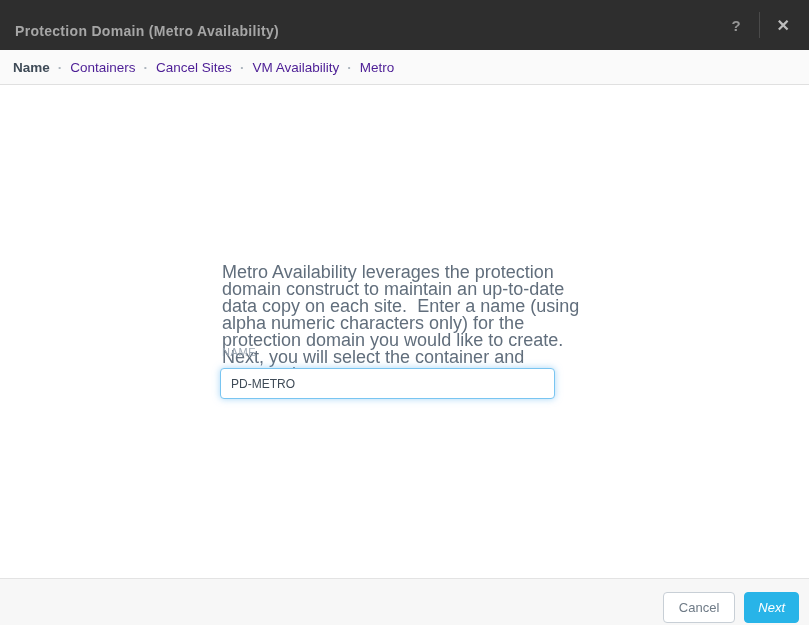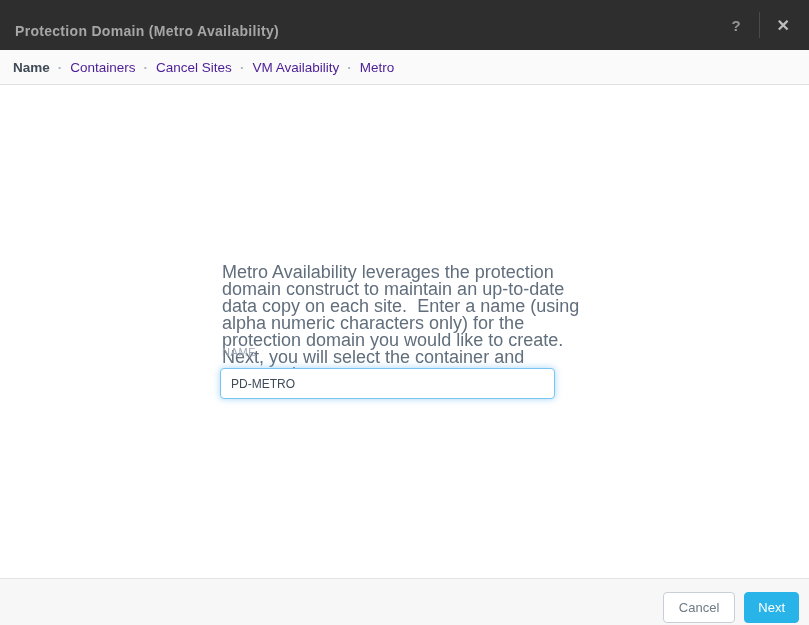--- a/index.html
+++ b/index.html
@@ -113,20 +113,21 @@
     background: #ffffff;
     border: 1px solid #c8cfd6;
     color: #6e7a86;
     padding: 0 15px;
   }
   .btn-next {
     background: #28b4e8;
     border: 1px solid #28b4e8;
     color: #ffffff;
     padding: 0 13px;
+    font-style: italic;
   }
 </style>
 </head>
 <body>
 
 <div class="dialog">
 
   <header class="titlebar">
     <h1 class="title">Protection Domain (Metro Availability)</h1>
     <div class="titlebar-actions">

